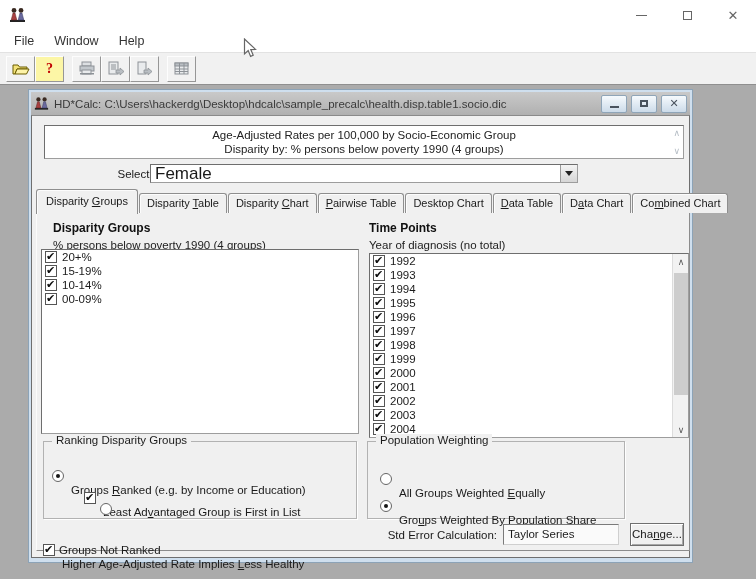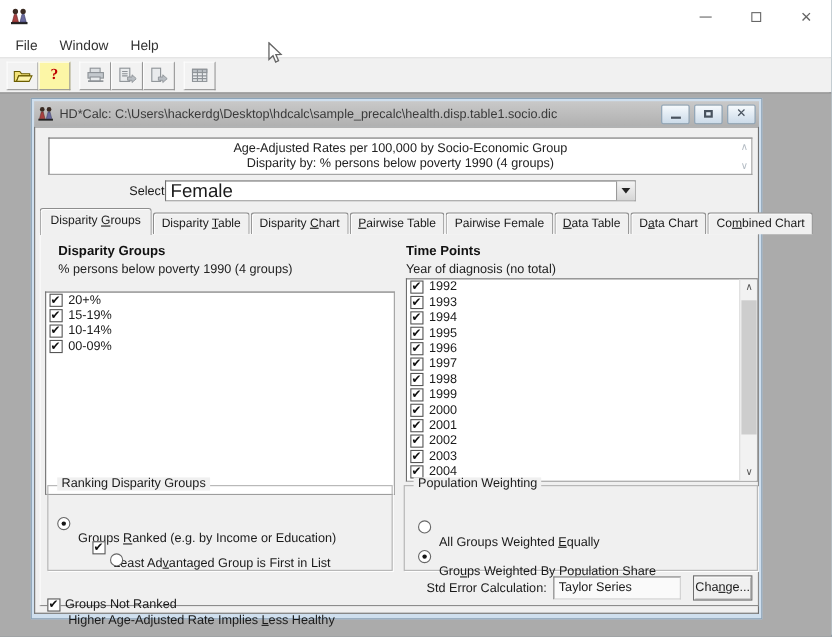--- a/index.html
+++ b/index.html
@@ -230,32 +230,32 @@
           <span class="combo-btn">
               <span class="combo-arrow"></span>
             </span>
         </div>
 
         <div class="tabstrip">
           <div class="tab active"><span>Disparity <u>G</u>roups</span></div>
           <div class="tab"><span>Disparity <u>T</u>able</span></div>
           <div class="tab"><span>Disparity <u>C</u>hart</span></div>
           <div class="tab"><span><u>P</u>airwise Table</span></div>
-          <div class="tab"><span>Pairwise Female</span></div>
+          <div class="tab"><span>Desktop Chart</span></div>
           <div class="tab"><span><u>D</u>ata Table</span></div>
           <div class="tab"><span>D<u>a</u>ta Chart</span></div>
           <div class="tab"><span>Co<u>m</u>bined Chart</span></div>
         </div>
 
         <div class="tabpage">
 
           <div class="col-heading" style="left:16px; top:8px;">Disparity Groups</div>
           <div class="col-sub" style="left:16px; top:26px;">% persons below poverty 1990 (4 groups)</div>
 
-          <div class="listbox sunken" style="left:4px; top:52px; width:318px; height:185px;">
+          <div class="listbox sunken" style="left:4px; top:36px; width:318px; height:185px;">
             <div class="lb-item">
                 <span class="cb checked"></span>
                 <span class="lb-label">20+%</span>
               </div>
             <div class="lb-item">
                 <span class="cb checked"></span>
                 <span class="lb-label">15-19%</span>
               </div>
             <div class="lb-item">
                 <span class="cb checked"></span>
@@ -345,21 +345,21 @@
             <div class="ctl-row" style="left:40px; top:35px;">
               <span class="cb checked"></span>
               <span class="ctl-label">Least Ad<u>v</u>antaged Group is First in List</span>
             </div>
             <div class="ctl-row" style="left:8px; top:61px;flex-direction:column;">
               <span class="radio"></span>
               <span class="ctl-label">Groups Not Ranked</span>
             </div>
           </div>
 
-          <div class="groupbox" style="left:330px; top:228px; width:322px; height:78px;">
+          <div class="groupbox" style="left:330px; top:228px; width:258px; height:78px;">
             <span class="gb-legend">Population Weighting</span>
             <div class="ctl-row" style="left:12px; top:16px;text-align:center;">
               <span class="radio"></span>
               <span class="ctl-label">All Groups Weighted <u>E</u>qually</span>
             </div>
             <div class="ctl-row" style="left:12px; top:43px;">
               <span class="radio sel"></span>
               <span class="ctl-label">Gro<u>u</u>ps Weighted By Population Share</span>
             </div>
           </div>

